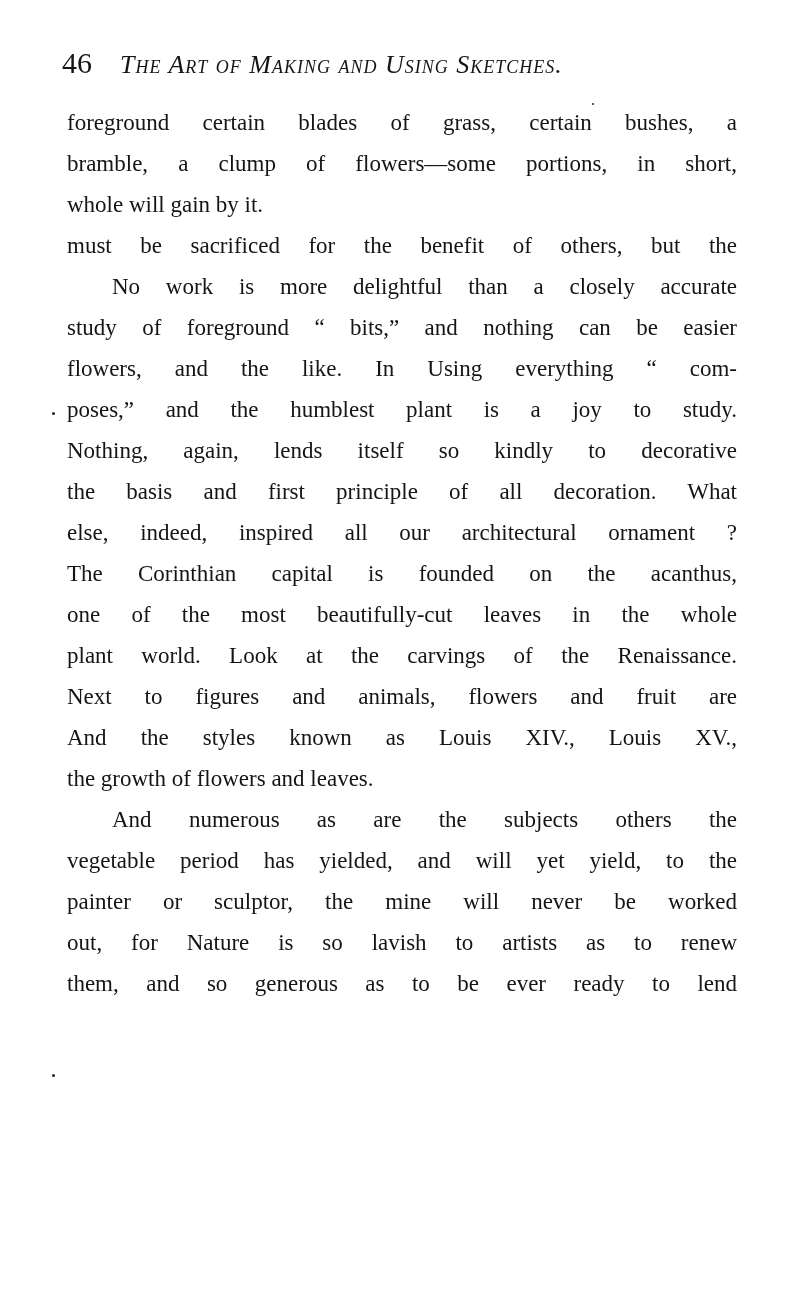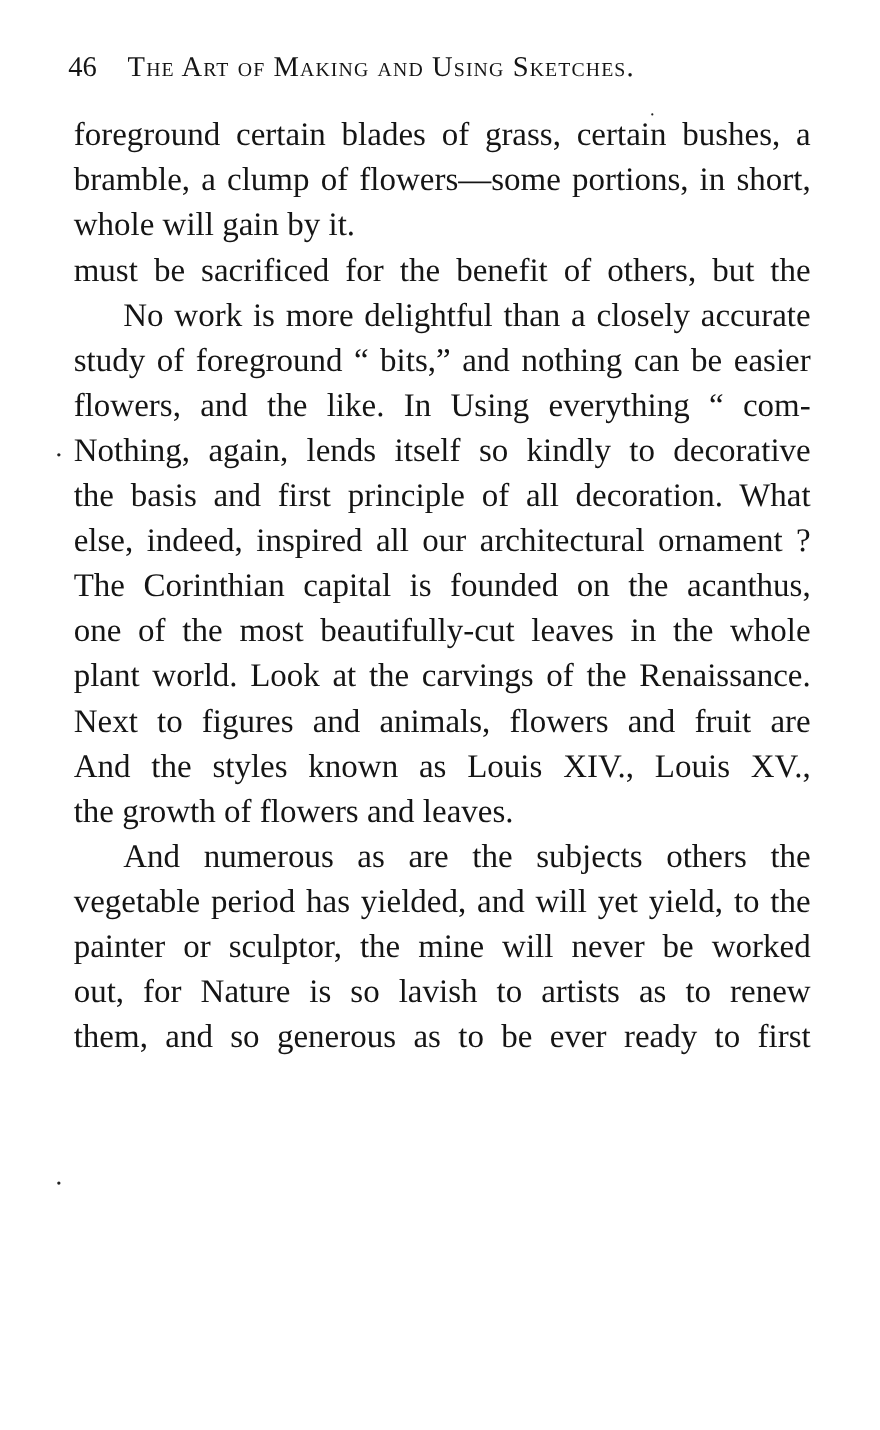--- a/index.html
+++ b/index.html
@@ -26,43 +26,44 @@
       position: absolute;
       left: 62px;
       top: 46px;
       width: 680px;
       height: 36px;
       display: flex;
       align-items: baseline;
       white-space: nowrap;
     }
     .page-number {
-      font-size: 26px;
+      font-size: 30px;
       margin-right: 28px;
       letter-spacing: 0px;
     }
     .book-title {
+      font-style: italic;
       font-variant: small-caps;
       font-size: 26px;
       letter-spacing: 1px;
     }
     .text-block {
       position: absolute;
       left: 67px;
       top: 102px;
       width: 670px;
     }
     .paragraph {
       margin: 0;
     }
     .line {
       display: block;
       height: 41px;
       line-height: 41px;
-      font-size: 30px;
+      font-size: 23px;
       text-align: justify;
       text-align-last: justify;
       white-space: nowrap;
       overflow: visible;
     }
     .line.last {
       text-align-last: left;
     }
     .line.indent {
       padding-left: 45px;
@@ -91,36 +92,37 @@
       <span class="line">foreground certain blades of grass, certain bushes, a</span>
       <span class="line">bramble, a clump of flowers—some portions, in short,</span>
       <span class="line last">whole will gain by it.</span>
       <span class="line">must be sacrificed for the benefit of others, but the</span>
     </div>
 
     <div class="paragraph">
       <span class="line indent">No work is more delightful than a closely accurate</span>
       <span class="line">study of foreground “ bits,” and nothing can be easier</span>
       <span class="line">flowers, and the like.  In Using everything “ com-</span>
+      <span class="line">poses,” and the humblest plant is a joy to study.</span>
       <span class="line">Nothing, again, lends itself so kindly to decorative</span>
       <span class="line">the basis and first principle of all decoration.  What</span>
       <span class="line">else, indeed, inspired all our architectural ornament ?</span>
       <span class="line">The Corinthian capital is founded on the acanthus,</span>
       <span class="line">one of the most beautifully-cut leaves in the whole</span>
       <span class="line">plant world.  Look at the carvings of the Renaissance.</span>
       <span class="line">Next to figures and animals, flowers and fruit are</span>
       <span class="line">And the styles known as Louis XIV., Louis XV.,</span>
       <span class="line last">the growth of flowers and leaves.</span>
     </div>
 
     <div class="paragraph">
       <span class="line indent">And numerous as are the subjects others the</span>
       <span class="line">vegetable period has yielded, and will yet yield, to the</span>
       <span class="line">painter or sculptor, the mine will never be worked</span>
       <span class="line">out, for Nature is so lavish to artists as to renew</span>
-      <span class="line">them, and so generous as to be ever ready to first</span>
+      <span class="line">them, and so generous as to be ever ready to lend</span>
     </div>
   </div>
 
   <span class="speck" style="left:52px;top:412px;"></span>
   <span class="speck" style="left:52px;top:1074px;"></span>
   <span class="speck" style="left:592px;top:103px;width:2px;height:2px;"></span>
 </div>
 
 </body></html>

